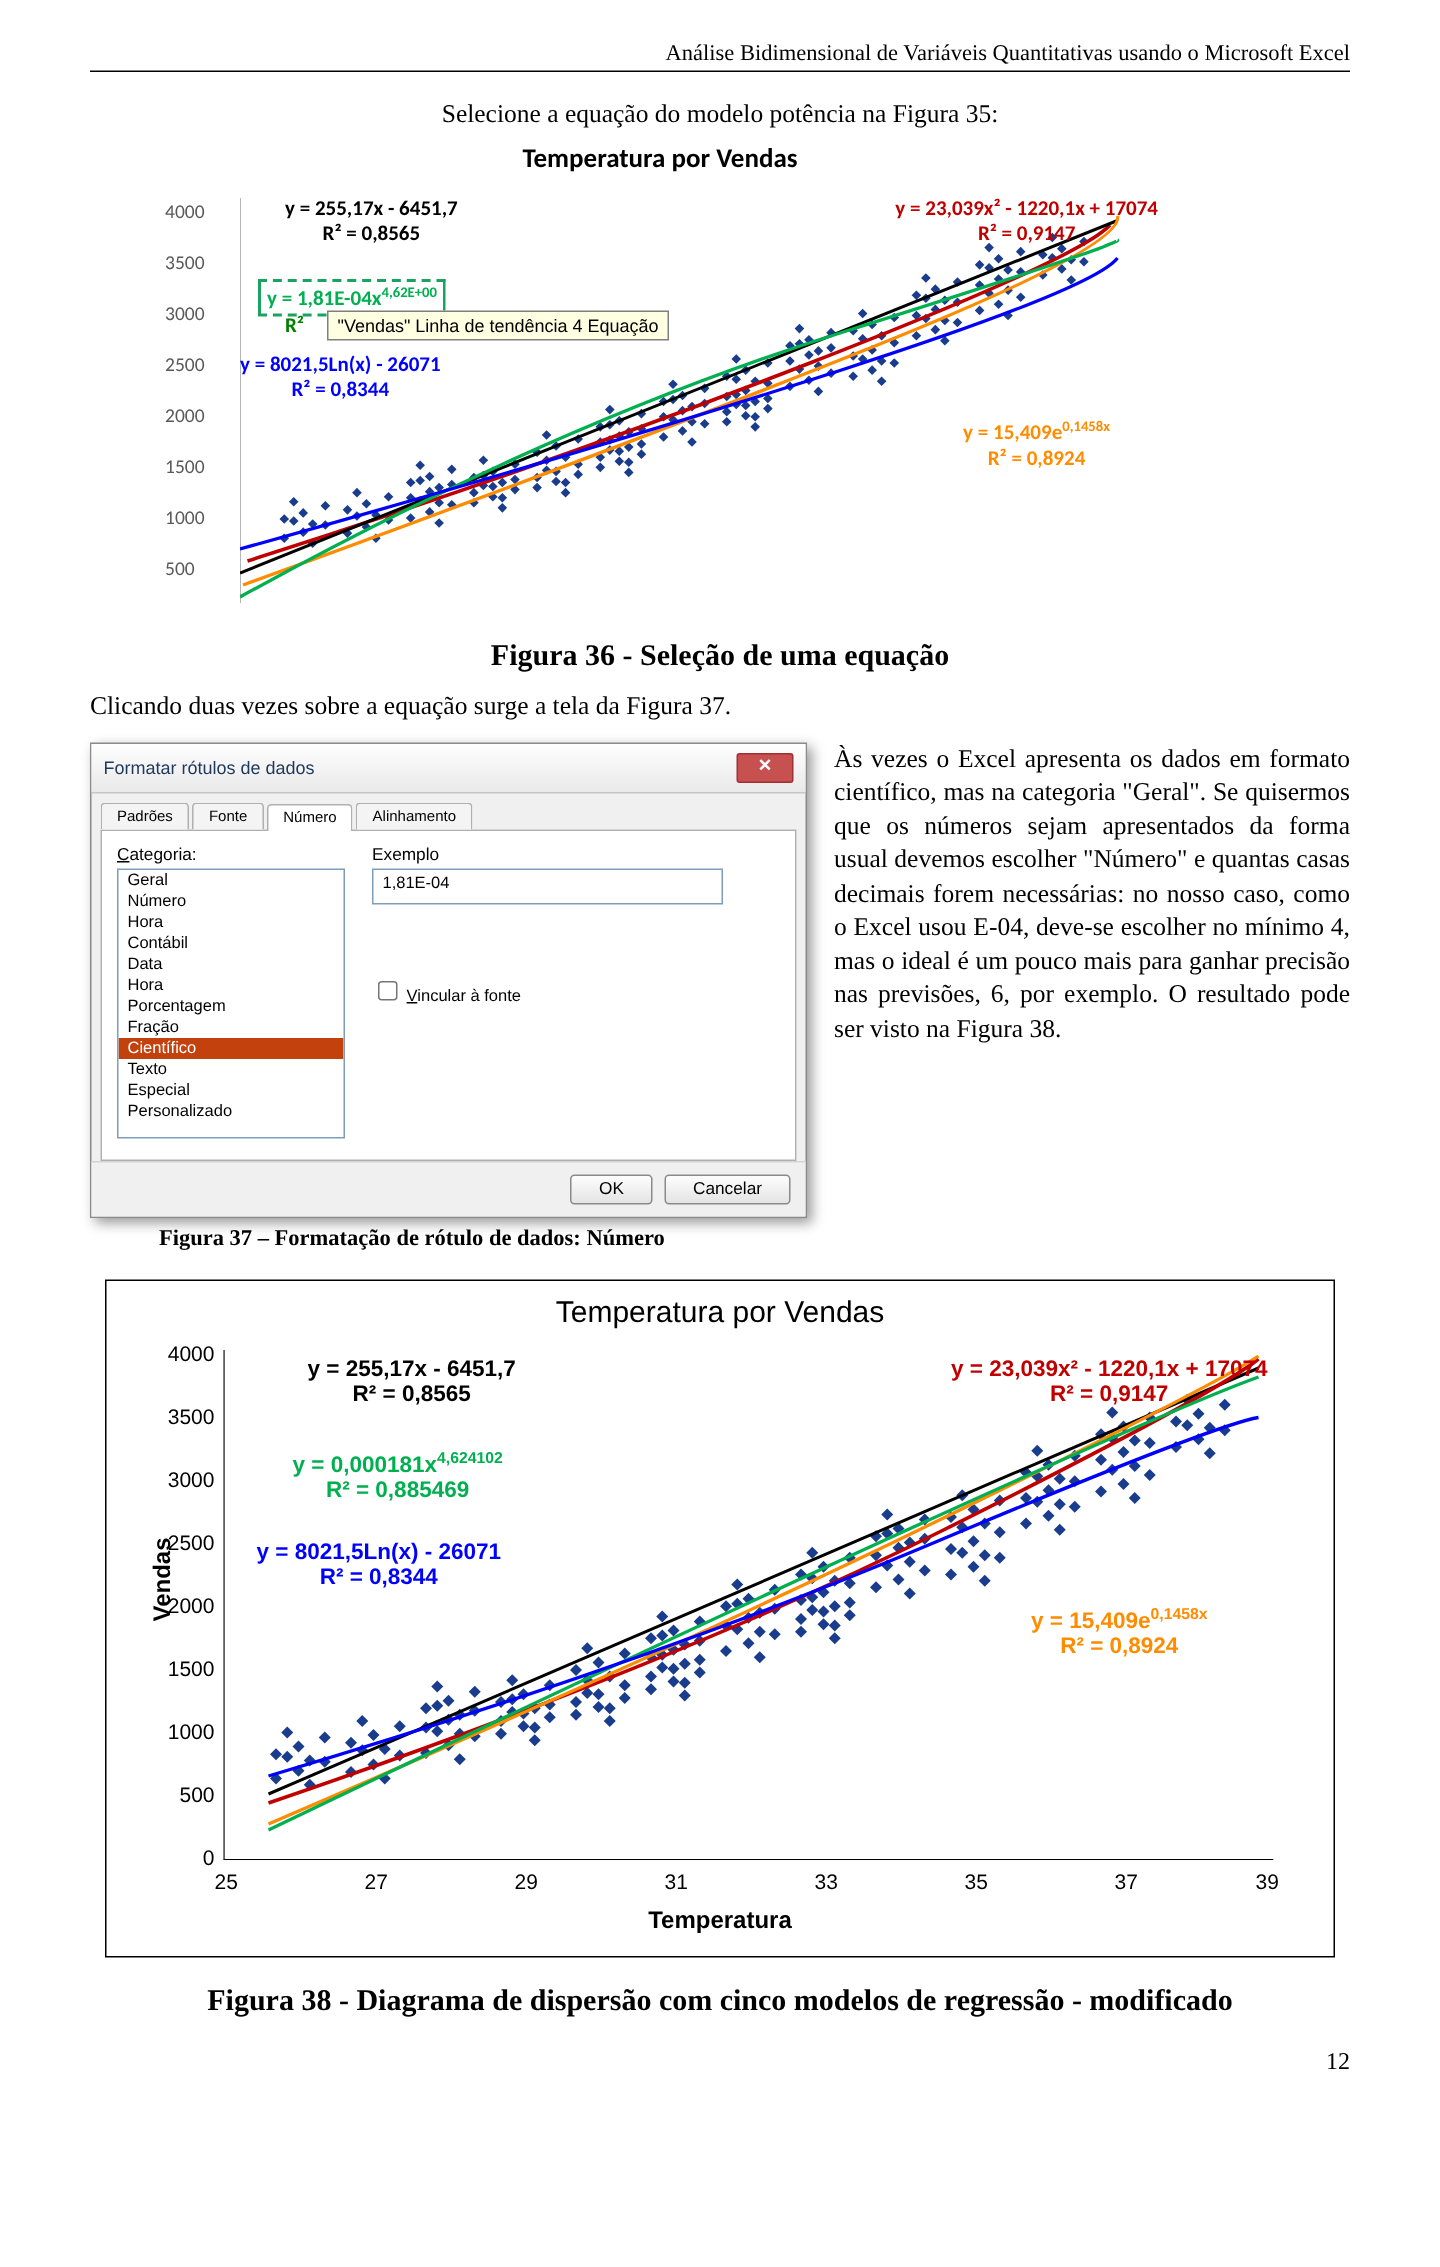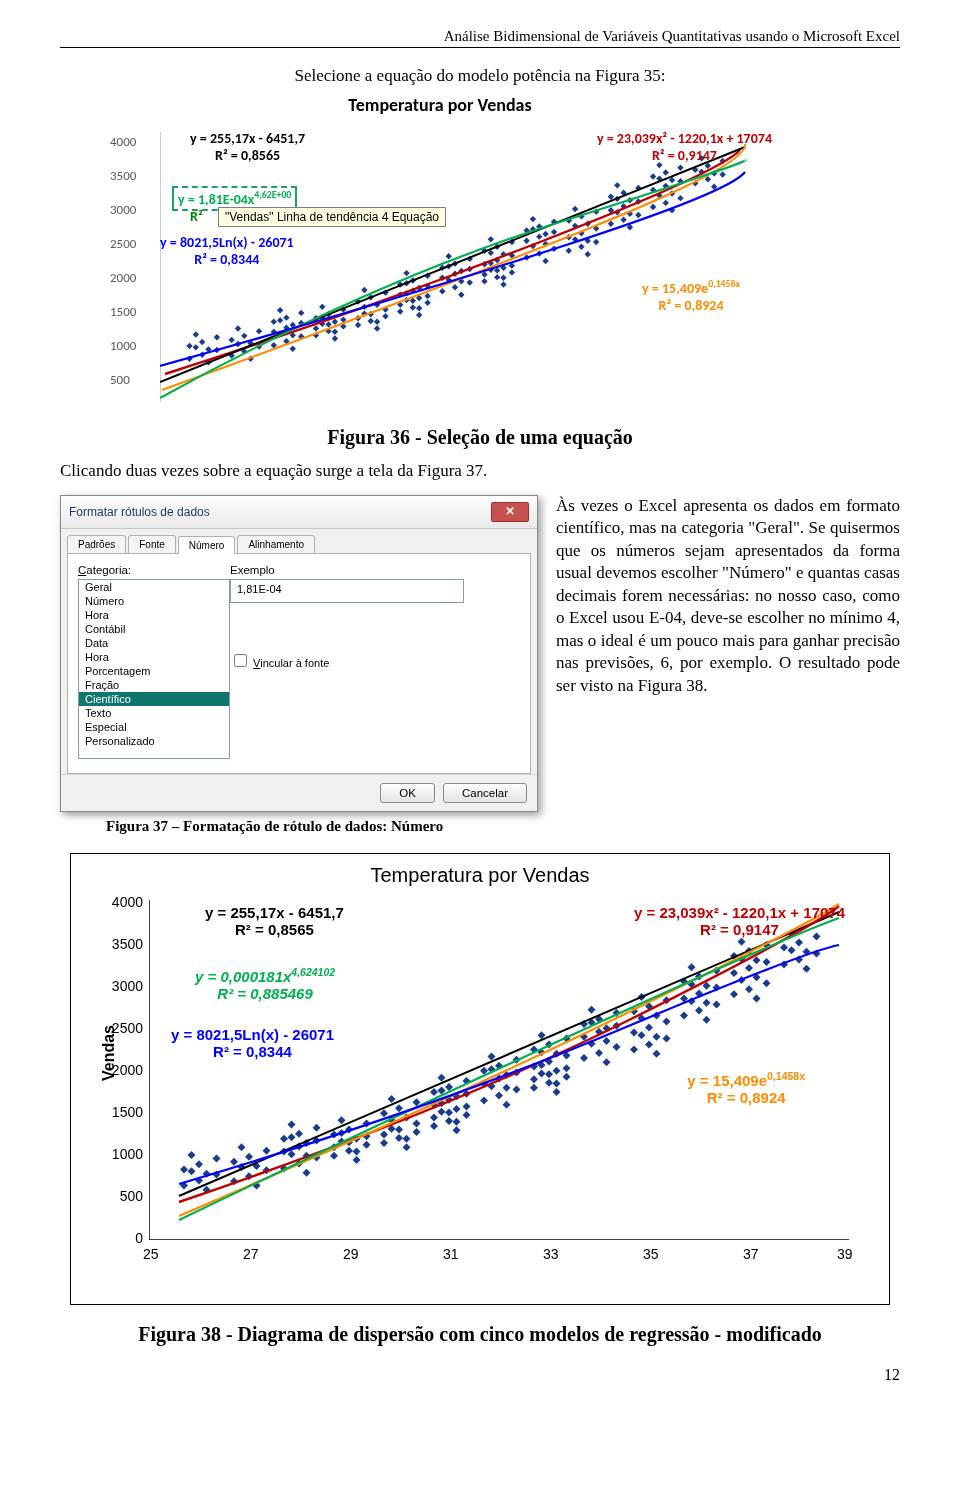--- a/index.html
+++ b/index.html
@@ -27,25 +27,25 @@
   .caption { text-align:center; font-weight:bold; font-size:20px; margin:12px 0; }
   .midline { font-size: 17px; margin: 10px 0 14px 0; }
   .two-col { display:flex; gap:18px; align-items:flex-start; }
   .dialog { width:476px; background:#f0f0f0; border:1px solid #8a8a8a; box-shadow: 3px 3px 8px rgba(0,0,0,0.4); font-family: "Segoe UI", Tahoma, Arial, sans-serif; font-size: 11.5px; }
   .dialog .titlebar { background: linear-gradient(#fefefe,#e9e9e9); padding:6px 8px; display:flex; justify-content:space-between; align-items:center; border-bottom:1px solid #c6c6c6;}
   .dialog .titlebar .t { color:#1e395b; font-size:12px; }
   .dialog .closebtn { width:36px; height:18px; background:#c75050; border:1px solid #a03030; border-radius:2px; color:#fff; font-weight:bold; text-align:center; line-height:16px;}
   .tabs { display:flex; gap:0; padding: 6px 6px 0 6px; }
   .tab { border:1px solid #b0b0b0; border-bottom:none; background:#f4f4f4; padding:3px 10px; font-size:10px; border-radius:3px 3px 0 0; margin-right:2px; }
   .tab.active { background:#fff; position:relative; top:1px; }
-  .tabpanel { border:1px solid #b0b0b0; background:#fff; margin:0 6px; padding:10px 10px 14px 10px; display:flex; }
+  .tabpanel { border:1px solid #b0b0b0; background:#fff; margin:0 6px; padding:10px 10px 14px 10px; display:flex; gap:18px;}
   .field-label { display:block; margin-bottom:3px;}
   .listbox { width:150px; height:178px; border:1px solid #7f9db9; background:#fff; overflow:hidden; font-size:11px;}
   .listbox .item { padding:1px 6px; }
-  .listbox .item.sel { background:#0f766e; color:#fff; }
+  .listbox .item.sel { background:#c2410c; color:#fff; }
   .example-box { border:1px solid #7f9db9; background:#fff; width:220px; padding:3px 6px; font-size:11px; height:16px; overflow:hidden;}
   .spinner { display:inline-flex; align-items:center; }
   .spinner input { width:48px; border:1px solid #7f9db9; font-size:11px; padding:2px 4px; text-align:left;}
   .spin-btns { display:flex; flex-direction:column; margin-left:2px;}
   .spin-btns div { width:14px; height:9px; border:1px solid #8a8a8a; background:#f4f4f4; font-size:8px; line-height:7px; text-align:center;}
   .checkbox-row { margin-top:48px; font-size:11px;}
   .dlg-buttons { display:flex; justify-content:flex-end; gap:8px; padding:8px 10px; background:#f0f0f0; border-top:1px solid #d4d4d4;}
   .btn { background:linear-gradient(#fdfdfd,#e4e4e4); border:1px solid #8a8a8a; border-radius:3px; padding:3px 18px; font-size:11.5px;}
   .right-text { font-size:17px; text-align: justify; line-height:1.32; flex:1;}
   .caption2 { font-weight:bold; font-size:15px; margin:6px 0 6px 46px;}
@@ -606,34 +606,35 @@
           <path d="M30 302 Q300 210 480 120 T690 6" stroke="#c00000" stroke-width="2.4" fill="none"></path>
           <path d="M30 316 Q300 200 480 112 T690 4" stroke="#ff8c00" stroke-width="2.2" fill="none"></path>
           <path d="M30 320 Q280 200 460 118 T690 18" stroke="#00b050" stroke-width="2.2" fill="none"></path>
           <path d="M30 284 Q280 210 470 130 T690 45" stroke="#0000ff" stroke-width="2.2" fill="none"></path>
         </svg>
       </div>
 
       <div class="eqn2" style="color:#000; left:120px; top:40px;">
         <span>y = 255,17x - 6451,7</span><span class="rsq">R² = 0,8565</span>
       </div>
-      <div class="eqn2" style="color:#00b050; left:110px; top:102px;font-style:italic;">
+      <div class="eqn2" style="color:#00b050; left:110px; top:102px;">
         <span>y = 0,000181x</span><span class="sup">4,624102</span>
         <span class="rsq">R² = 0,885469</span>
       </div>
       <div class="eqn2" style="color:#0000ff; left:86px; top:162px;">
         <span>y = 8021,5Ln(x) - 26071</span><span class="rsq">R² = 0,8344</span>
       </div>
       <div class="eqn2" style="color:#c00000; right:30px; top:40px; text-align:center;">
         <span>y = 23,039x² - 1220,1x + 17074</span><span class="rsq">R² = 0,9147</span>
       </div>
       <div class="eqn2" style="color:#ff8c00; right:70px; top:206px;">
         <span>y = 15,409e</span><span class="sup">0,1458x</span>
         <span class="rsq">R² = 0,8924</span>
       </div>
 
+      <div class="xlabel" style="position:absolute; left:0; right:0; top:402px;">Temperatura</div>
     </div>
   </div>
 
   <p class="caption" style="margin-top:18px;">Figura 38 - Diagrama de dispersão com cinco modelos de regressão - modificado</p>
 
   <div class="pagenum">12</div>
 </div>
 
 </body></html>

